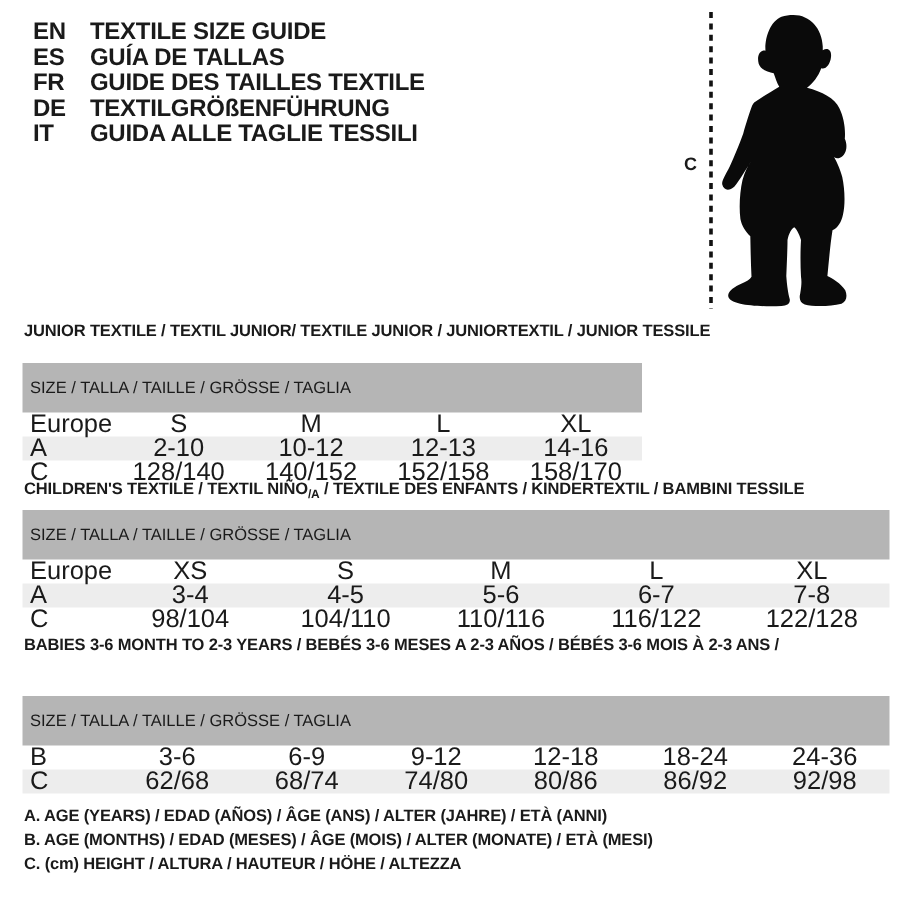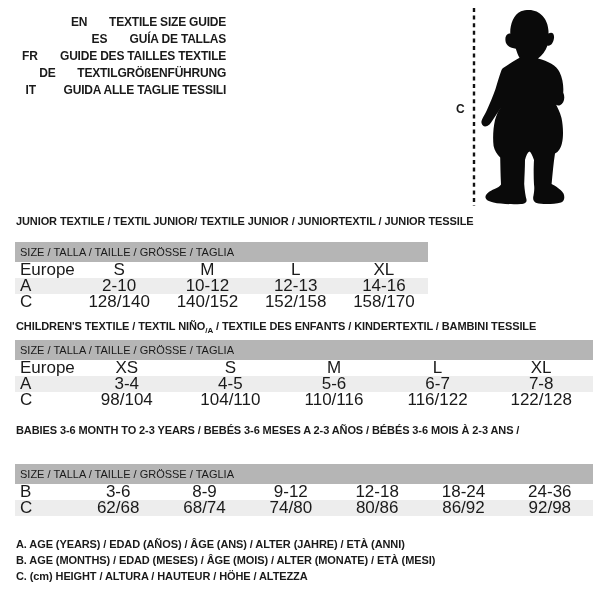--- a/index.html
+++ b/index.html
@@ -5,42 +5,42 @@
   html,body { margin:0; padding:0; background:#fff; }
   .canvas {
     position:relative; width:600px; height:600px; background:var(--bg,#fff);
     font-family:"Liberation Sans", sans-serif; color:var(--text,#1a1a1a);
     overflow:hidden;
   }
 
   
   .lang-block { position:absolute; left:22px; top:13px; }
   .lang-row { display:flex; height:17px; align-items:center;
-              font-weight:bold; font-size:12px; letter-spacing:-0.2px;justify-content:flex-end; }
+              font-weight:bold; font-size:16px; letter-spacing:-0.2px; }
   .lang-code { width:38px; }
 
   
   .figure { position:absolute; left:450px; top:0; width:150px; height:212px; }
   .figure svg { position:absolute; left:0; top:0; }
   .c-label { position:absolute; left:6px; top:102px; font-size:12px; font-weight:bold; }
 
   
   .tbl-title { position:absolute; left:16px; margin:0; font-weight:bold; font-size:11px;
                letter-spacing:-0.1px; white-space:nowrap;text-align:center; }
   #t1-title { top:215px; }
   #t2-title { top:320px; }
   #t3-title { top:422px; line-height:16px; }
   .sub { font-size:8px; vertical-align:sub; }
 
   
   .size-table { position:absolute; left:15px; }
   #t1 { top:242px; width:413px; }
   #t2 { top:340px; width:578px; }
   #t3 { top:464px; width:578px; }
-  .size-header { height:20px; background:var(--bar,#b5b5b5); display:flex; align-items:center;
+  .size-header { height:33px; background:var(--bar,#b5b5b5); display:flex; align-items:center;
                  padding-left:5px; font-size:11px; box-sizing:border-box; }
   .trow { height:16px; display:flex; align-items:center; font-size:17px; }
   .trow.shaded { background:var(--shade,#eeeeee); }
   .tlabel { width:55px; padding-left:5px; }
   .tcell { flex:1; text-align:center; }
 
   
   .legend { position:absolute; left:16px; top:536px; }
   .legend-line { font-weight:bold; font-size:11px; line-height:16px; white-space:nowrap;
                  letter-spacing:-0.1px; }
@@ -183,21 +183,21 @@
     </div>
 
   <h2 class="tbl-title" id="t3-title">
     <div>BABIES 3-6 MONTH TO 2-3 YEARS / BEBÉS 3-6 MESES A 2-3 AÑOS / BÉBÉS 3-6 MOIS À 2-3 ANS /</div>
   </h2>
   <div class="size-table" id="t3">
       <div class="size-header">SIZE / TALLA / TAILLE / GRÖSSE / TAGLIA</div>
       <div class="trow">
         <span class="tlabel">B</span>
         <span class="tcell">3-6</span>
-        <span class="tcell">8-9</span>
+        <span class="tcell">6-9</span>
         <span class="tcell">9-12</span>
         <span class="tcell">12-18</span>
         <span class="tcell">18-24</span>
         <span class="tcell">24-36</span>
       </div>
       <div class="trow shaded">
         <span class="tlabel">C</span>
         <span class="tcell">62/68</span>
         <span class="tcell">68/74</span>
         <span class="tcell">74/80</span>

